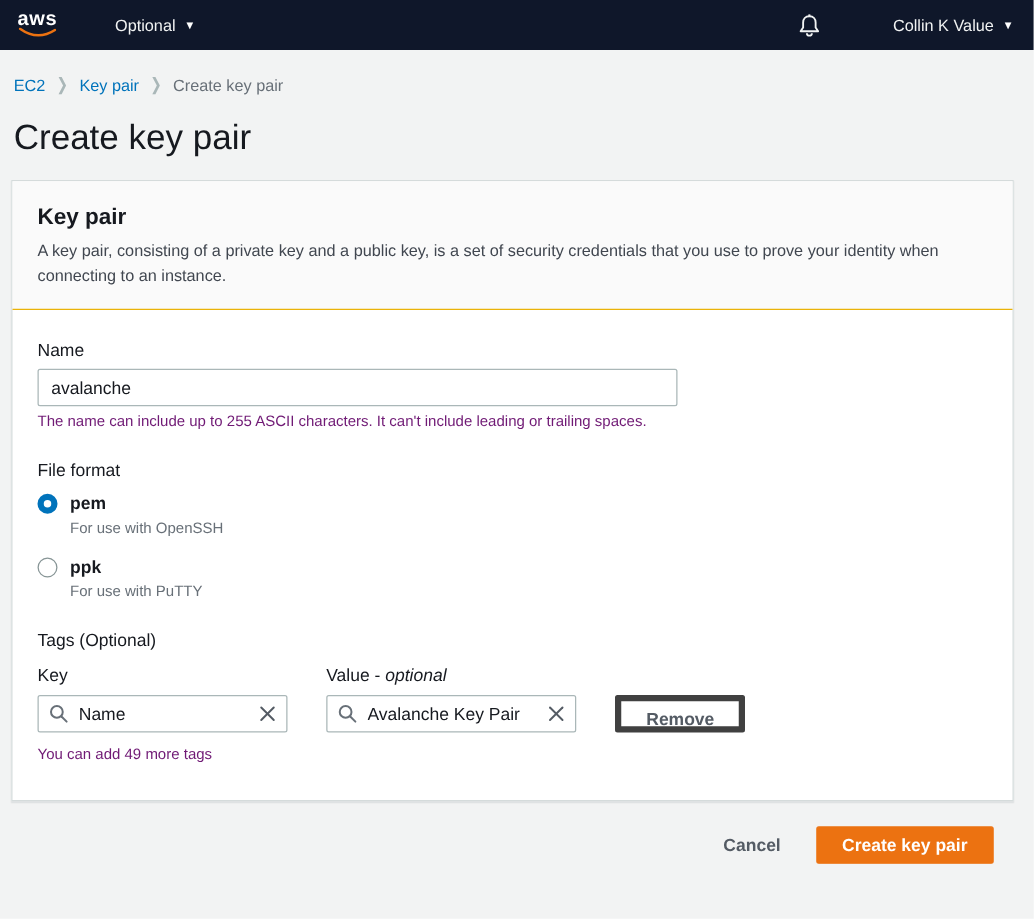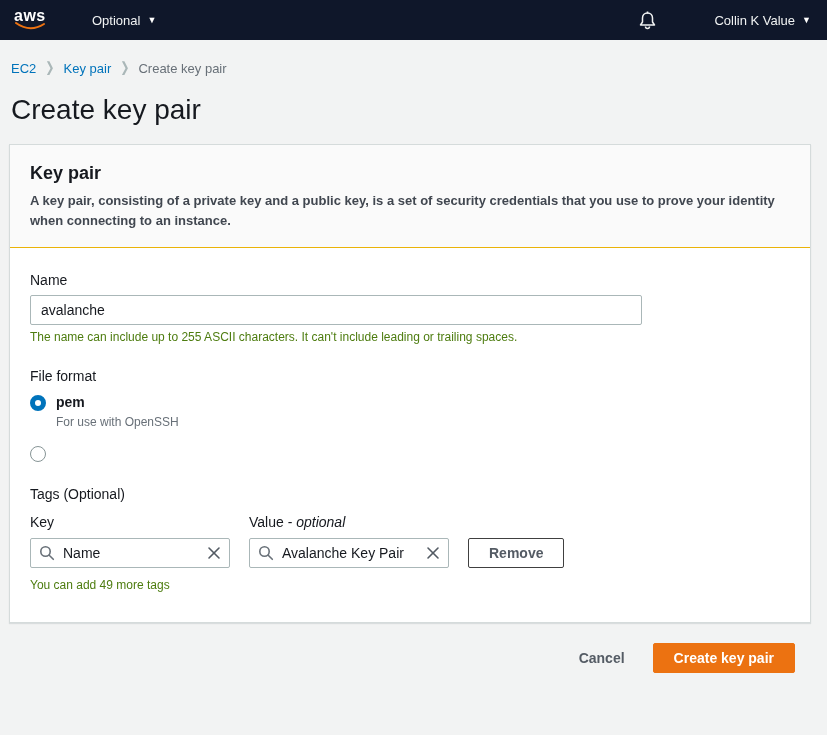--- a/index.html
+++ b/index.html
@@ -55,68 +55,68 @@
     background: #ffffff;
     border: 1px solid #d5dbdb;
     box-shadow: 0 1px 1px 0 rgba(0,28,36,.1);
   }
   .card-header {
     background: #fafafa;
     border-bottom: 1px solid #eab308;
     padding: 18px 20px 16px 20px;
   }
   .card-title { font-size: 18px; font-weight: 700; color: #16191f; margin-bottom: 7px; }
-  .card-desc { font-size: 13px; color: #414750; line-height: 1.55; max-width: 770px; font-weight: bold; }
+  .card-desc { font-size: 13px; color: #414750; line-height: 1.55; max-width: 770px; }
   .card-body { padding: 24px 20px 30px 20px; }
 
   .field-label { font-size: 14px; color: #16191f; margin-bottom: 7px; }
   .text-input {
-    width: 612px; height: 30px;
+    width: 512px; height: 30px;
     border: 1px solid #aab7b8; border-radius: 2px;
     padding: 0 10px; font-size: 14px; color: #16191f;
     font-family: "Liberation Sans", sans-serif;
     background: #ffffff; outline: none;
   }
-  .helper-text { font-size: 12px; color: #4d7c0f; margin-top: 5px; }
+  .helper-text { font-size: 12px; color: #701a75; margin-top: 5px; }
 
   .section { margin-top: 24px; }
 
   
   .radio-row { display: flex; align-items: flex-start; gap: 10px; margin-top: 10px; cursor: pointer; }
   .radio-circle {
     width: 16px; height: 16px; border-radius: 50%;
     border: 1px solid #879596; background: #ffffff;
     flex: 0 0 16px; margin-top: 1px;
   }
   .radio-circle.checked { border: 5px solid #0073bb; }
   .radio-label { font-size: 14px; font-weight: 700; color: #16191f; line-height: 17px; }
   .radio-desc { font-size: 12px; color: #687078; margin-top: 4px; }
 
   
   .tags-label { font-size: 14px; color: #16191f; }
-  .tag-row { display: flex; align-items: flex-end; gap: 19px; margin-top: 12px; }
+  .tag-row { display: flex; align-items: flex-end; gap: 31px; margin-top: 12px; }
   .tag-col .field-label { margin-bottom: 8px; }
   .optional-italic { font-style: italic; }
   .icon-input { position: relative; }
   .icon-input input {
     width: 200px; height: 30px;
     border: 1px solid #aab7b8; border-radius: 2px;
     padding: 0 30px 0 32px; font-size: 14px; color: #16191f;
     font-family: "Liberation Sans", sans-serif; outline: none;
   }
   .search-icon { position: absolute; left: 9px; top: 7px; }
   .clear-btn {
     position: absolute; right: 7px; top: 6px;
     width: 18px; height: 18px; cursor: pointer;
     display: flex; align-items: center; justify-content: center;
   }
 
   .btn-secondary {
     display: inline-block;
-    border: 1px solid #404040; border-radius: 2px;
+    border: 5px solid #404040; border-radius: 2px;
     background: #ffffff; color: #545b64;
     font-size: 14px; font-weight: 700;
     font-family: "Liberation Sans", sans-serif;
     padding: 5px 20px; height: 30px; line-height: 18px;
     cursor: pointer;
   }
   .add-tag-wrap { margin-top: 22px; }
 
   
   .footer-actions {
@@ -195,20 +195,24 @@
         <div class="radio-row">
           <div class="radio-circle checked"></div>
           <div>
             <div class="radio-label">pem</div>
             <div class="radio-desc">For use with OpenSSH</div>
           </div>
         </div>
 
         <div class="radio-row" style="margin-top:16px;">
           <div class="radio-circle"></div>
+          <div>
+            <div class="radio-label">ppk</div>
+            <div class="radio-desc">For use with PuTTY</div>
+          </div>
         </div>
       </div>
 
       <div class="section">
         <div class="tags-label">Tags (Optional)</div>
 
         <div class="tag-row">
           <div class="tag-col">
             <div class="field-label">Key</div>
             <div class="icon-input">

